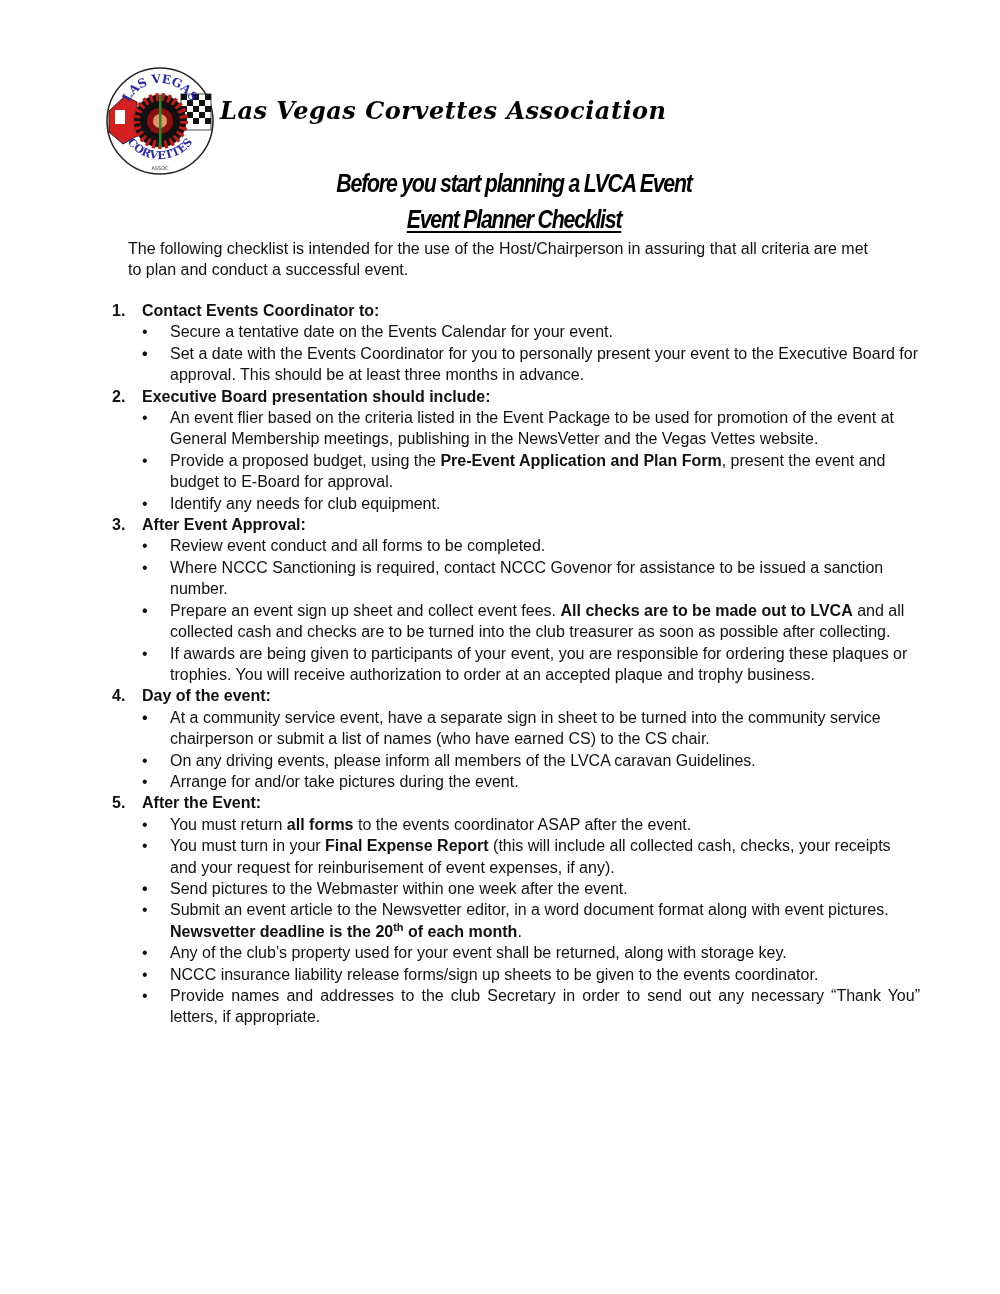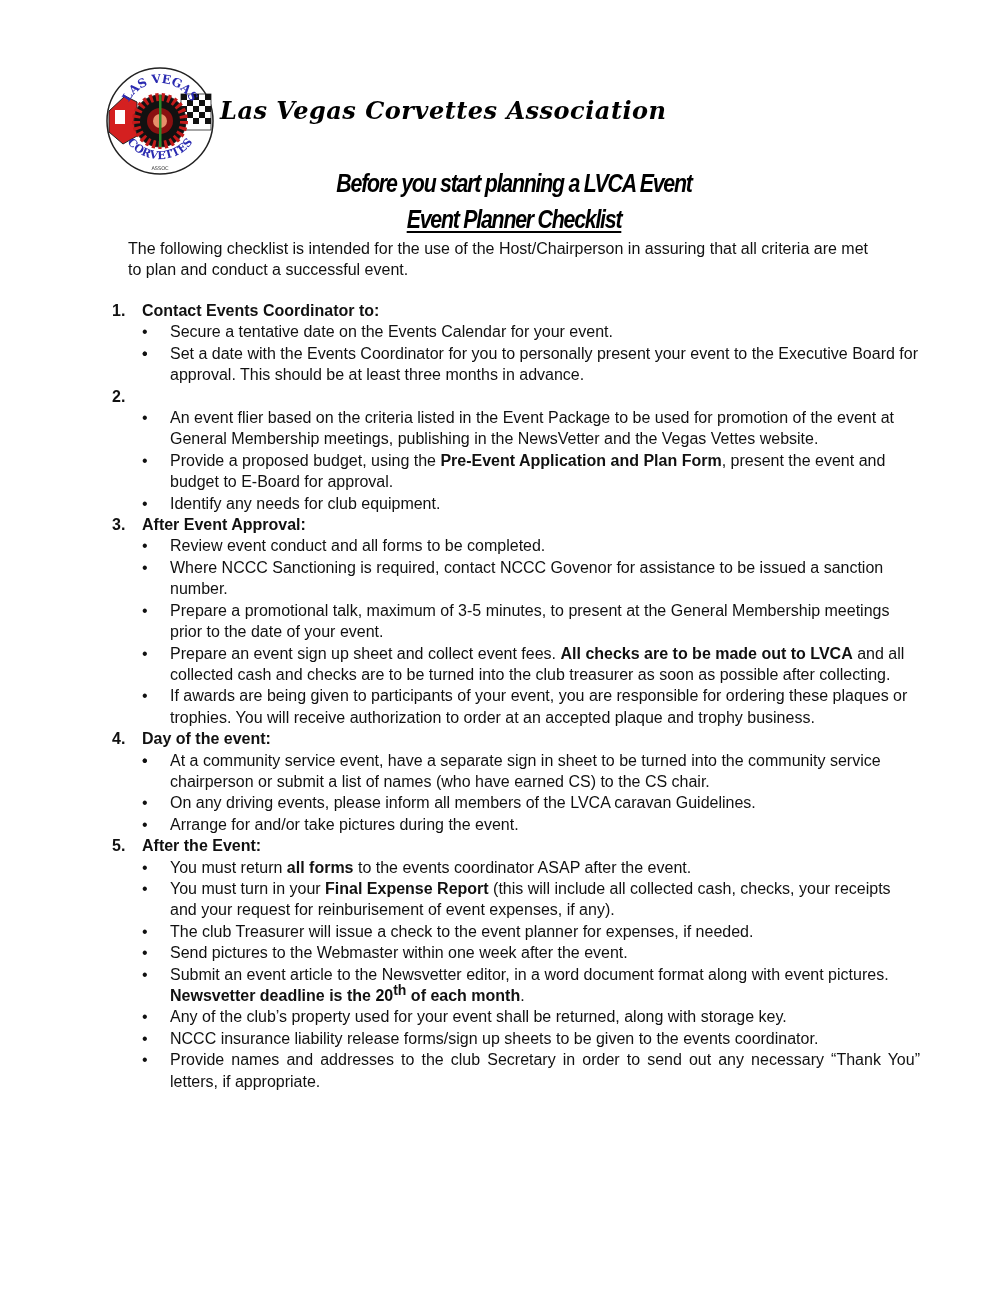--- a/index.html
+++ b/index.html
@@ -16,21 +16,21 @@
     .intro { position: absolute; left: 128px; top: 238px; width: 740px; font-size: 16px; line-height: 21px; text-align: justify; }
     .sections { position: absolute; left: 112px; top: 300px; width: 808px; font-size: 16px; line-height: 21.4px; }
     .section-head { font-weight: bold; display: flex; }
     .section-head .num { width: 30px; }
     ul.items { list-style: none; margin: 0; padding: 0 0 0 30px; }
     ul.items li { position: relative; padding-left: 28px; }
     ul.items li .bullet { position: absolute; left: 0; top: 0; width: 28px; }
     .b { font-weight: bold; }
     .u { }
     .justify { text-align: justify; }
-    sup { font-size: 14px; line-height: 0; }
+    sup { font-size: 11px; line-height: 0; }
   </style>
 </head>
 <body>
 
 <div class="logo">
   <svg width="114" height="110" viewBox="0 0 114 110">
     <defs>
       <path id="arcTop" d="M 22 52 A 35 35 0 0 1 92 52"></path>
       <path id="arcBot" d="M 18 62 A 40 40 0 0 0 96 62"></path>
     </defs>
@@ -86,36 +86,37 @@
       </div>
       <ul class="items">
         <li><span class="bullet">•</span><span>Secure a tentative date on the Events Calendar for your event.</span></li>
         <li><span class="bullet">•</span></li>
         <li><span class="bullet">•</span><span>Set a date with the Events Coordinator for you to personally present your event to the Executive Board for approval.  This should be at least three months in advance.</span></li>
       </ul>
     </div>
     <div class="section">
       <div class="section-head">
         <span class="num">2.</span>
+        <span class="title">Executive Board presentation should include:</span>
       </div>
       <ul class="items">
         <li><span class="bullet">•</span><span>An event flier based on the criteria listed in the Event Package to be used for promotion of the event at General Membership meetings, publishing in the NewsVetter and the Vegas Vettes website.</span></li>
         <li><span class="bullet">•</span><span>Provide a proposed budget, using the </span><span class="b">Pre-Event Application and Plan Form</span><span>, present the event and budget to E-Board for approval.</span></li>
         <li><span class="bullet">•</span><span>Identify any needs for club equipment.</span></li>
       </ul>
     </div>
     <div class="section">
       <div class="section-head">
         <span class="num">3.</span>
         <span class="title">After Event Approval:</span>
       </div>
       <ul class="items">
         <li><span class="bullet">•</span><span>Review event conduct and all forms to be completed.</span></li>
         <li><span class="bullet">•</span><span>Where NCCC Sanctioning is required, contact NCCC Govenor for assistance to be issued a sanction number.</span></li>
-        <li><span class="bullet">•</span><span>Prepare a promotional talk, maximum of 3-5 minutes, to present at the General Membership meetings prior to the date of your event.</span></li>
+        <li><span class="bullet">•</span></li>
         <li><span class="bullet">•</span><span>Prepare an event sign up sheet and collect event fees.  </span><span class="b">All checks are to be made out to LVCA</span><span> and all collected cash and checks are to be turned into the club treasurer as soon as possible after collecting.</span></li>
         <li><span class="bullet">•</span><span>If awards are being given to participants of your event, you are responsible for ordering these plaques or trophies.  You will receive authorization to order at an accepted plaque and trophy business.</span></li>
       </ul>
     </div>
     <div class="section">
       <div class="section-head">
         <span class="num">4.</span>
         <span class="title">Day of the event:</span>
       </div>
       <ul class="items">
@@ -126,21 +127,21 @@
       </ul>
     </div>
     <div class="section">
       <div class="section-head">
         <span class="num">5.</span>
         <span class="title">After the Event:</span>
       </div>
       <ul class="items">
         <li><span class="bullet">•</span><span>You must return </span><span class="b u">all forms</span><span> to the events coordinator ASAP after the event.</span></li>
         <li><span class="bullet">•</span><span>You must turn in your </span><span class="b">Final Expense Report</span><span> (this will include all collected cash, checks, your receipts and your request for reinburisement of event expenses, if any).</span></li>
-        <li><span class="bullet">•</span><span>The club Treasurer will issue a check to the event planner for expenses, if needed.</span></li>
+        <li><span class="bullet">•</span></li>
         <li><span class="bullet">•</span><span>Send pictures to the Webmaster within one week after the event.</span></li>
         <li><span class="bullet">•</span><span>Submit an event article to the Newsvetter editor, in a word document format along with event pictures.  </span><span class="b">Newsvetter deadline is the 20</span><sup class="b">th</sup><span class="b"> of each month</span><span>.</span></li>
         <li><span class="bullet">•</span><span>Any of the club’s property used for your event shall be returned, along with storage key.</span></li>
         <li><span class="bullet">•</span><span>NCCC insurance liability release forms/sign up sheets to be given to the events coordinator.</span></li>
         <li class="justify"><span class="bullet">•</span><span>Provide names and addresses to the club Secretary in order to send out any necessary “Thank You” letters, if appropriate.</span></li>
       </ul>
     </div>
   </div>
 
 </body></html>

